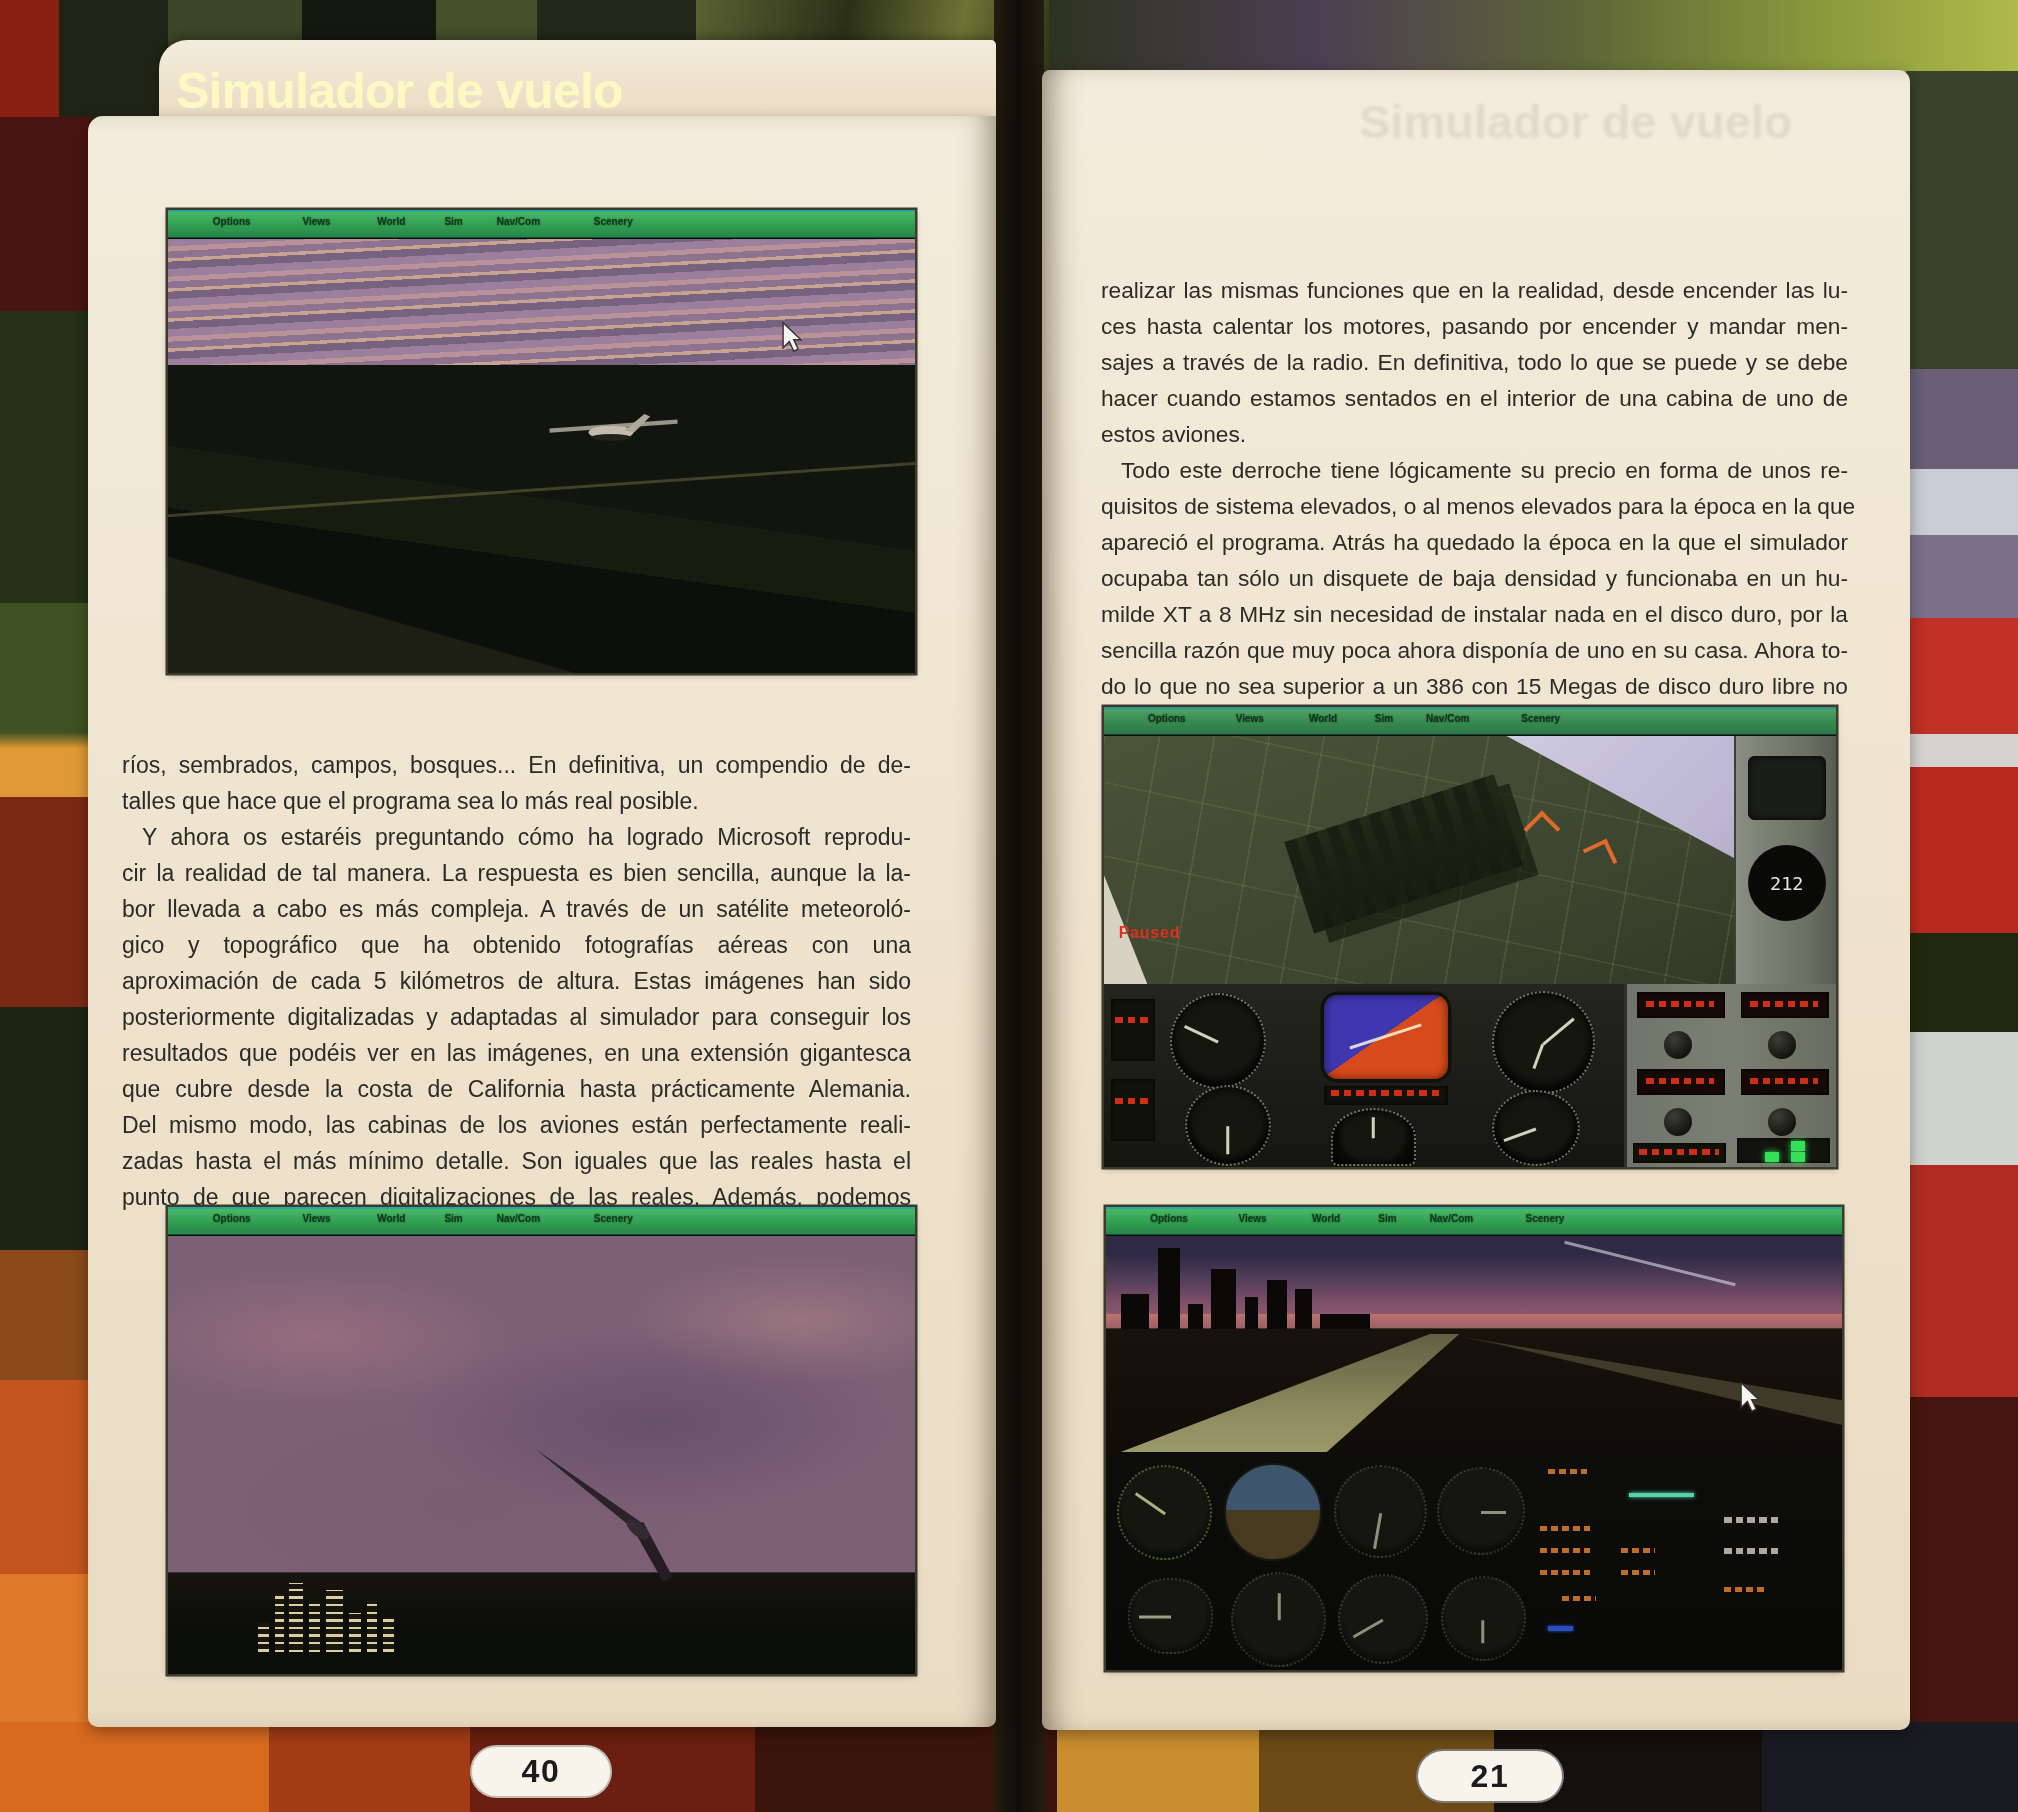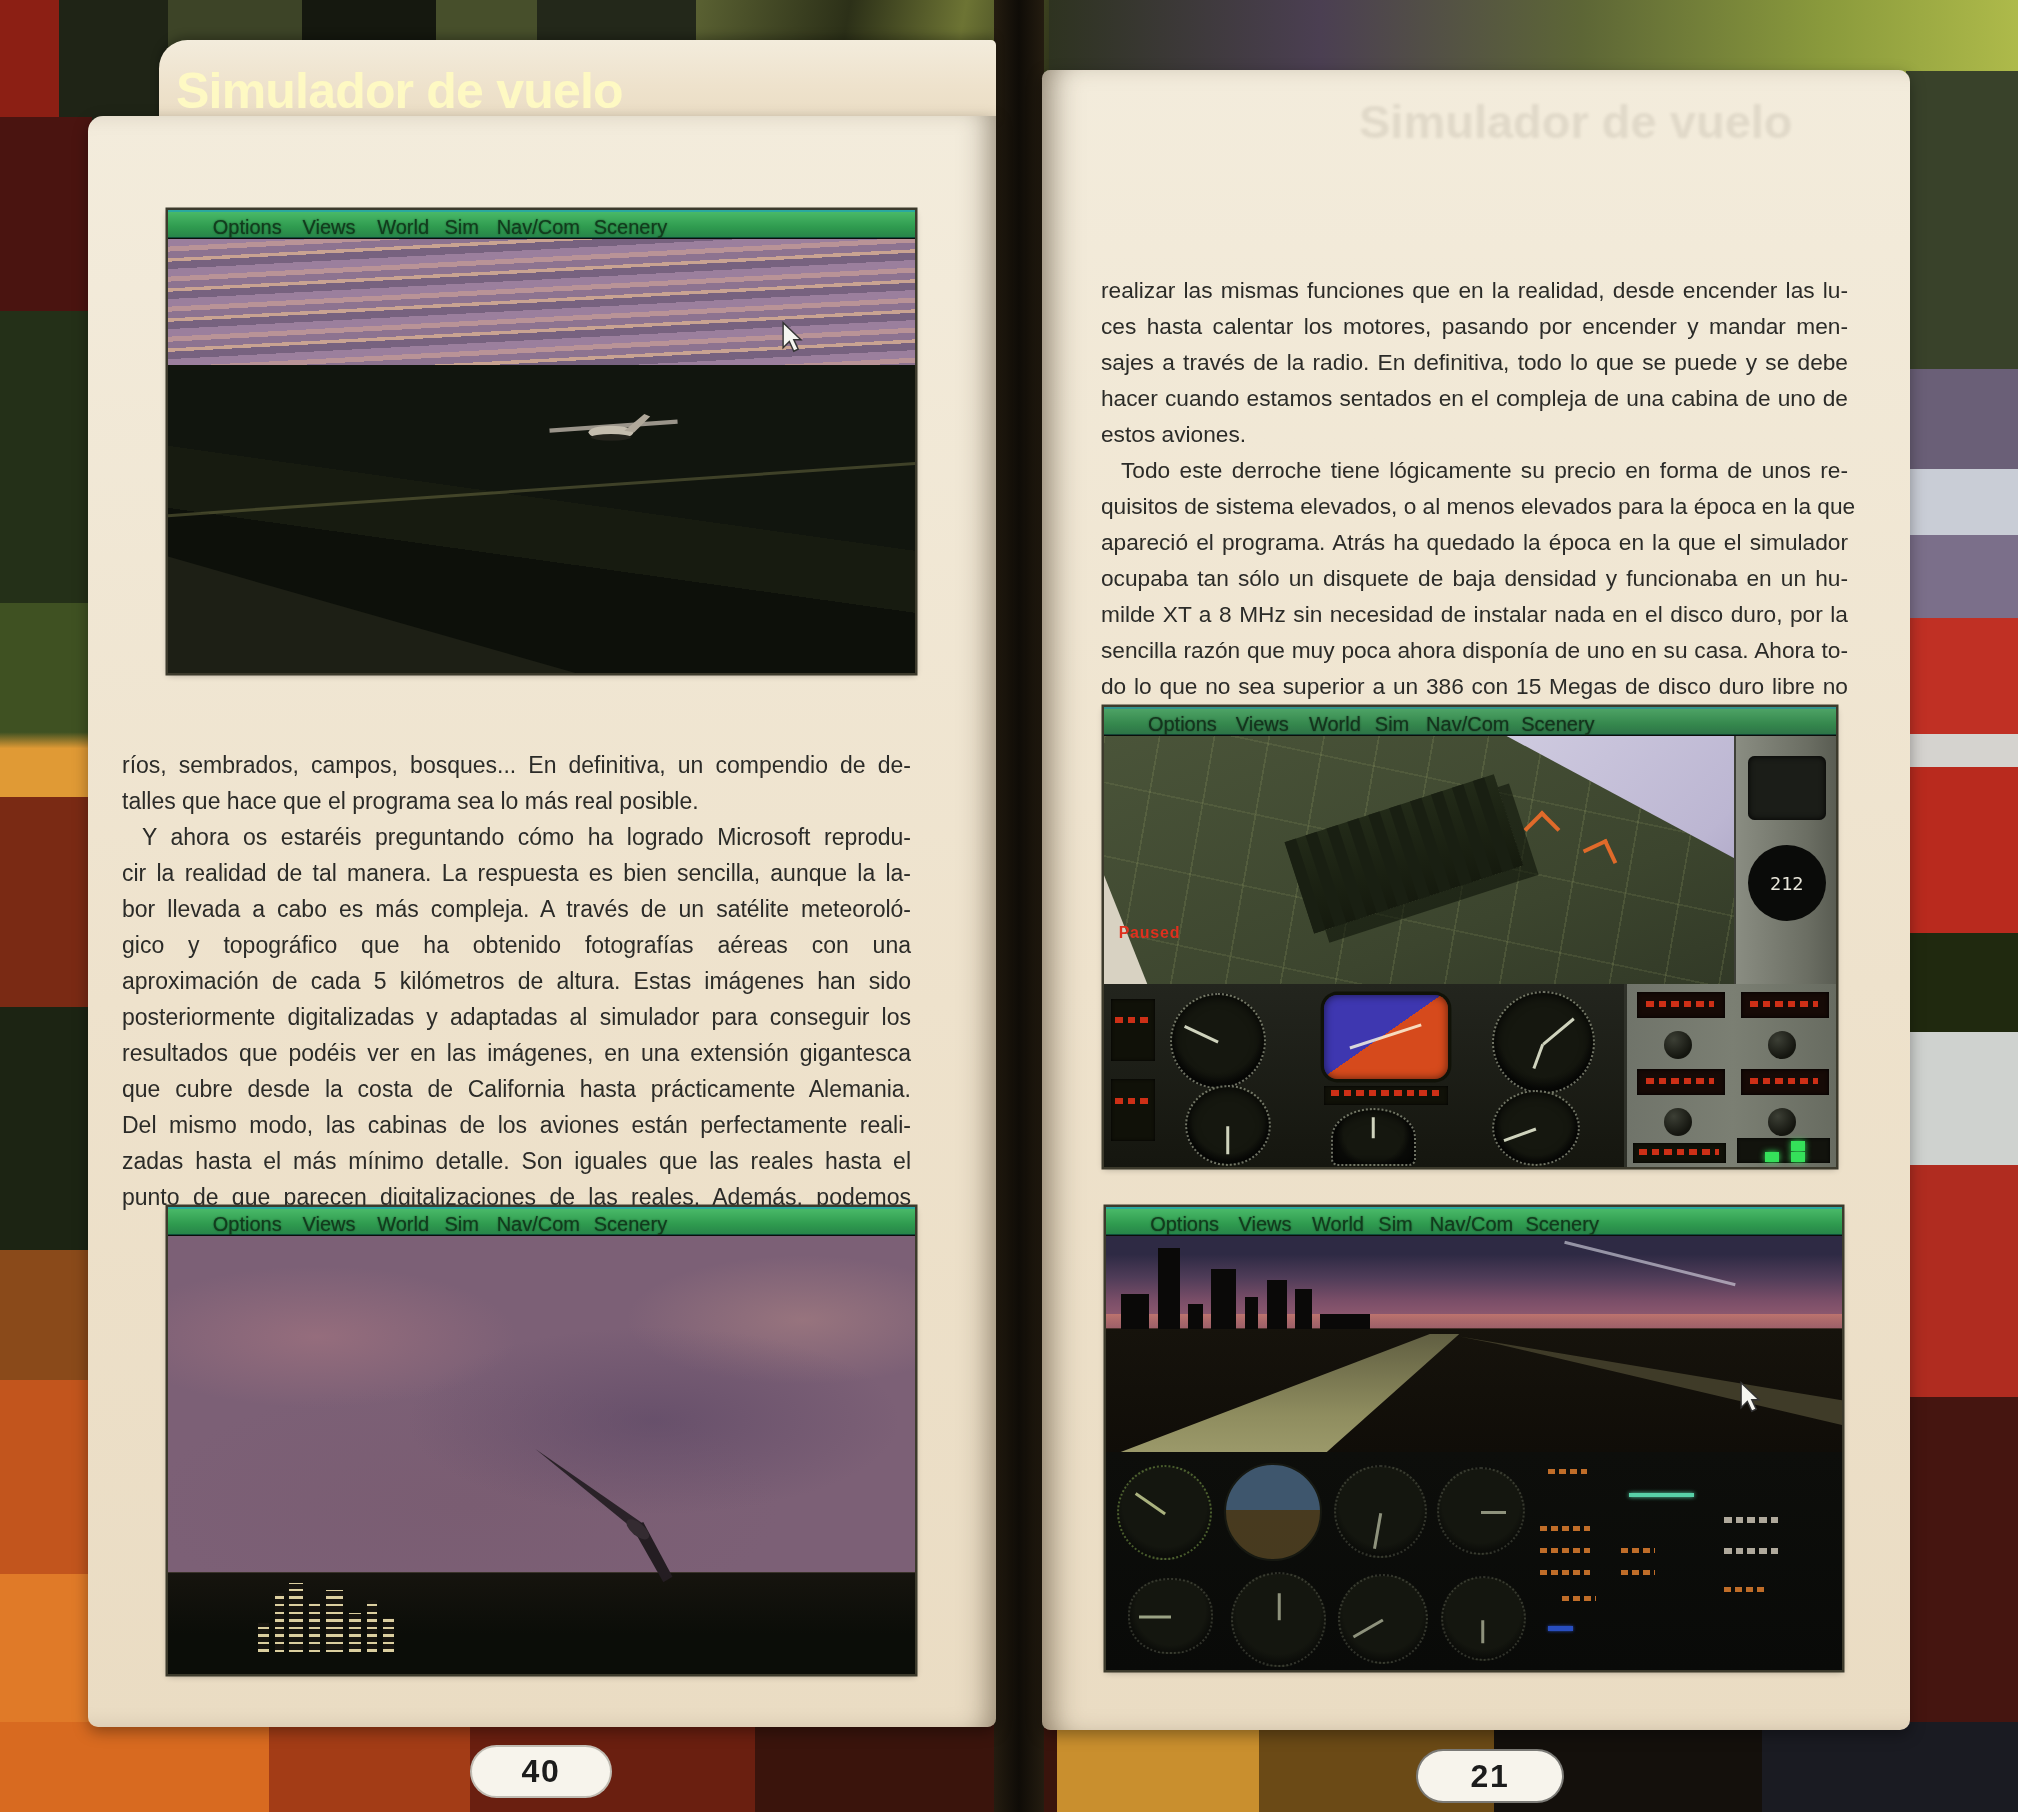--- a/index.html
+++ b/index.html
@@ -29,21 +29,21 @@
   .col{color:#2b2b28;font-size:23px;margin-top:44px;}
   .colL{left:122px;top:703px;width:789px;}
   .colR{left:1101px;top:228px;width:747px;font-size:22.7px;}
   .line{display:block;height:36px;line-height:36px;white-space:nowrap;text-align:justify;text-align-last:justify;}
   .line.pl{text-align-last:left;}
   .line.ind{padding-left:20px;}
 
   
   .shot{background:#0c0e0a;box-shadow:0 0 0 2.5px #3c3a2c,0 2.5px 6.7px rgba(0,0,0,.3);overflow:hidden;}
   .mbar{position:absolute;left:0;top:0;right:0;height:25px;background:linear-gradient(180deg,#49b968,#2f9b4f 60%,#278549);border-top:2.5px solid #2aa8a0;border-bottom:1.7px solid #0e4d3a;}
-  .mi{position:absolute;top:4.2px;font-size:20px;font-weight:400;color:#123b1d;text-shadow:0 0 1.7px rgba(10,40,20,.7);}
+  .mi{position:absolute;top:4.2px;font-size:10px;font-weight:700;color:#123b1d;text-shadow:0 0 1.7px rgba(10,40,20,.7);}
   .mi1{left:6%;} .mi2{left:18%;} .mi3{left:28%;} .mi4{left:37%;} .mi5{left:44%;} .mi6{left:57%;}
   .cursor{position:absolute;width:22px;height:32px;}
 
   
   .shotL1{left:168px;top:210px;width:747px;height:463px;}
   .L1sky{left:0;top:29px;width:100%;height:126px;background:repeating-linear-gradient(177deg,#9b7f9d 0 7.6px,#b99397 7.6px 12.6px,#8d7390 12.6px 19.3px,#c9a392 19.3px 22.7px,#77627f 22.7px 30px);}
   .L1ground{left:0;top:155px;width:100%;height:308px;background:linear-gradient(188deg,#11150e 0 45%,#171b10 45% 60%,#0d100a 60%);}
   .L1ridge{left:-5%;top:40%;width:110%;height:2.5px;background:rgba(150,150,90,.35);transform:rotate(-4deg);}
   .L1road{left:0;top:0;width:100%;height:100%;clip-path:polygon(0 100%,0 62%,55% 100%);background:#1d1f15;border-top:1.7px solid rgba(160,160,100,.25);}
   .L1plane{left:50%;top:42%;width:143px;height:50px;}
@@ -201,21 +201,21 @@
       <ellipse cx="130" cy="94" rx="15" ry="7" fill="#342b31" transform="rotate(40 130 94)"></ellipse>
     </svg>
   </div>
 
   <div class="abs pill pill20">40</div>
 
   <div class="abs col colR">
     <span class="line">realizar las mismas funciones que en la realidad, desde encender las lu-</span>
     <span class="line">ces hasta calentar los motores, pasando por encender y mandar men-</span>
     <span class="line">sajes a través de la radio. En definitiva, todo lo que se puede y se debe</span>
-    <span class="line">hacer cuando estamos sentados en el compleja de una cabina de uno de</span>
+    <span class="line">hacer cuando estamos sentados en el interior de una cabina de uno de</span>
     <span class="line pl">estos aviones.</span>
     <span class="line ind">Todo este derroche tiene lógicamente su precio en forma de unos re-</span>
     <span class="line">quisitos de sistema elevados, o al menos elevados para la época en la que</span>
     <span class="line">apareció el programa. Atrás ha quedado la época en la que el simulador</span>
     <span class="line">ocupaba tan sólo un disquete de baja densidad y funcionaba en un hu-</span>
     <span class="line">milde XT a 8 MHz sin necesidad de instalar nada en el disco duro, por la</span>
     <span class="line">sencilla razón que muy poca ahora disponía de uno en su casa. Ahora to-</span>
     <span class="line">do lo que no sea superior a un 386 con 15 Megas de disco duro libre no</span>
   </div>
 

